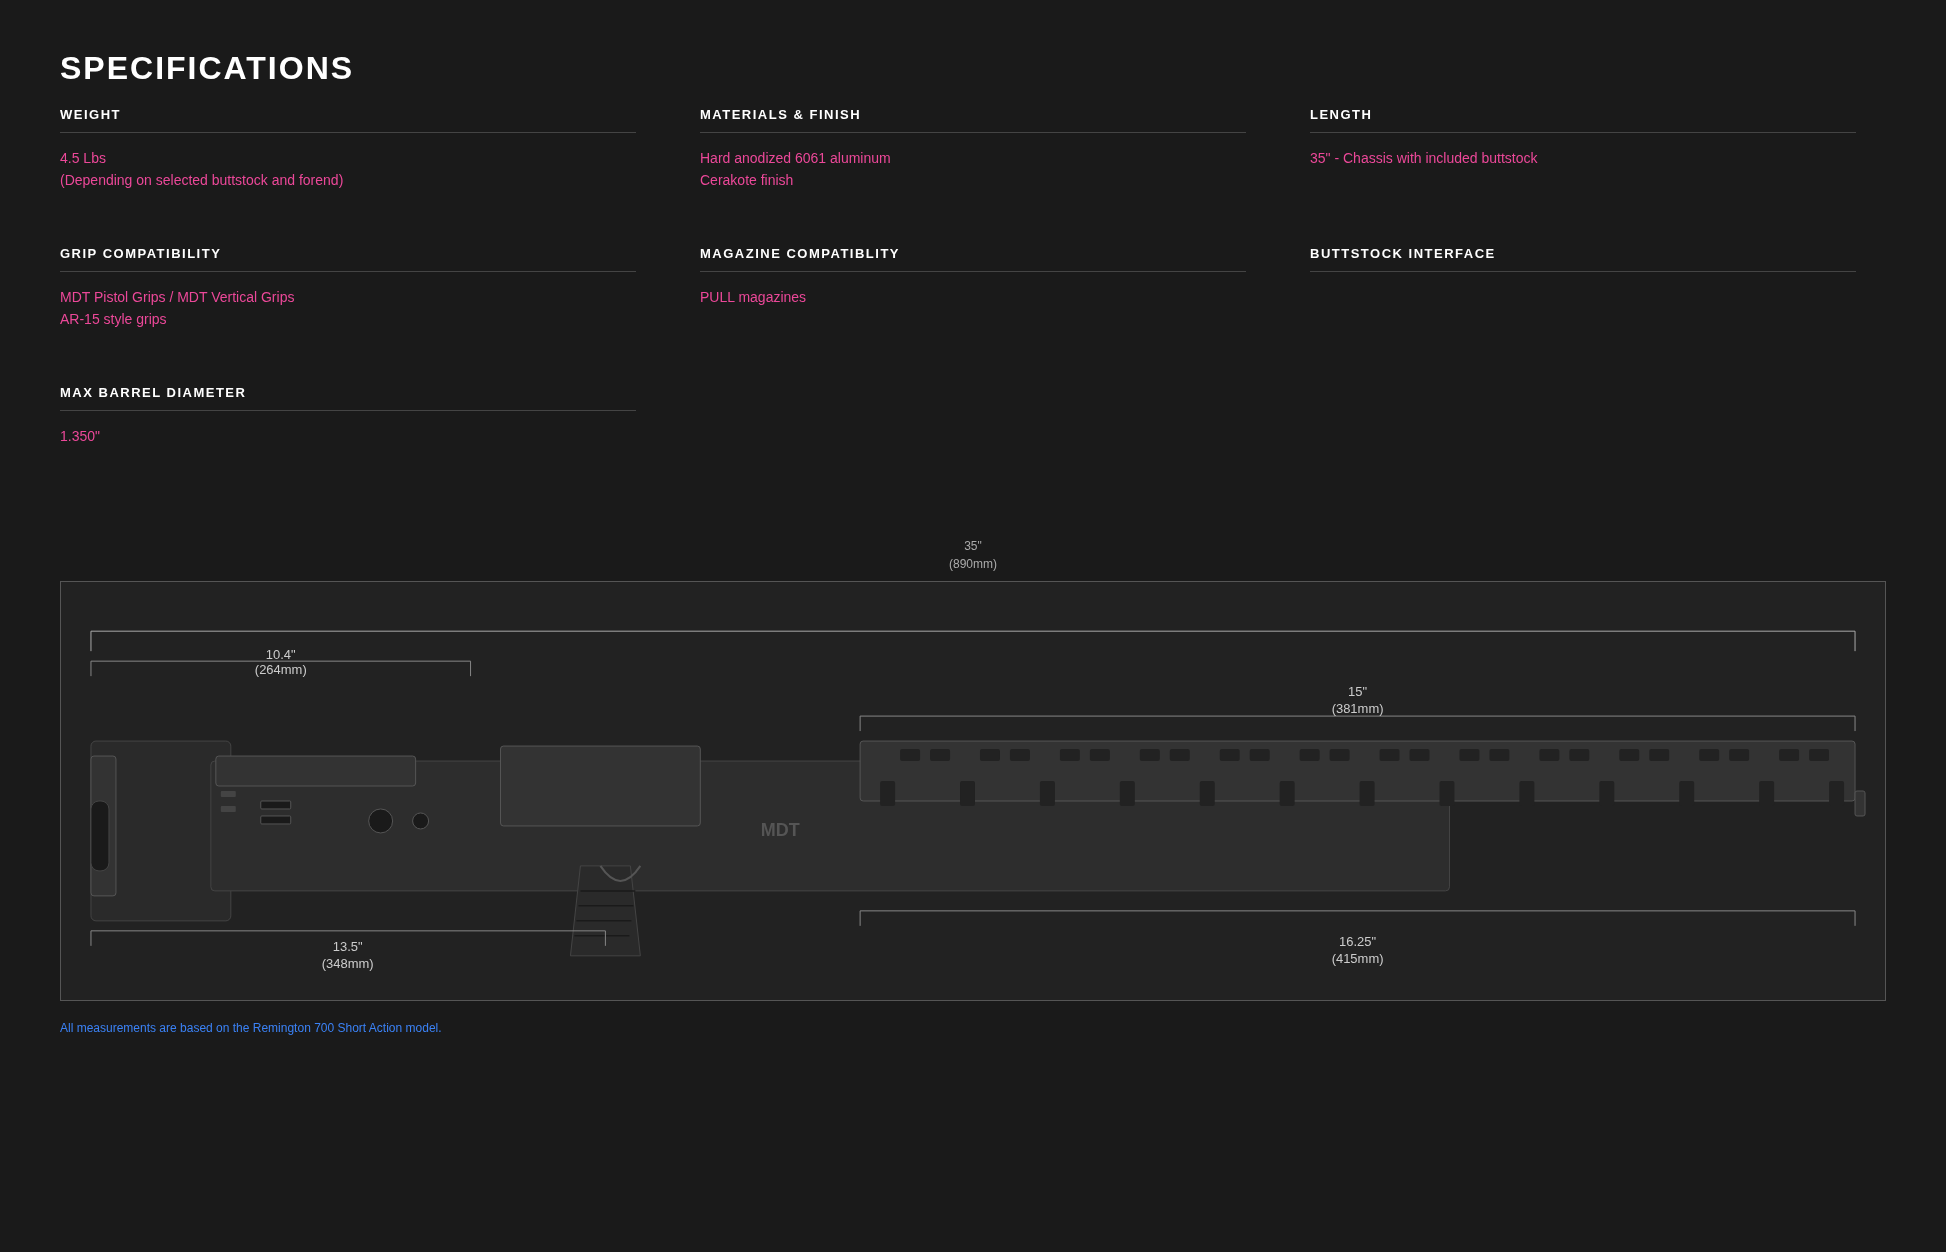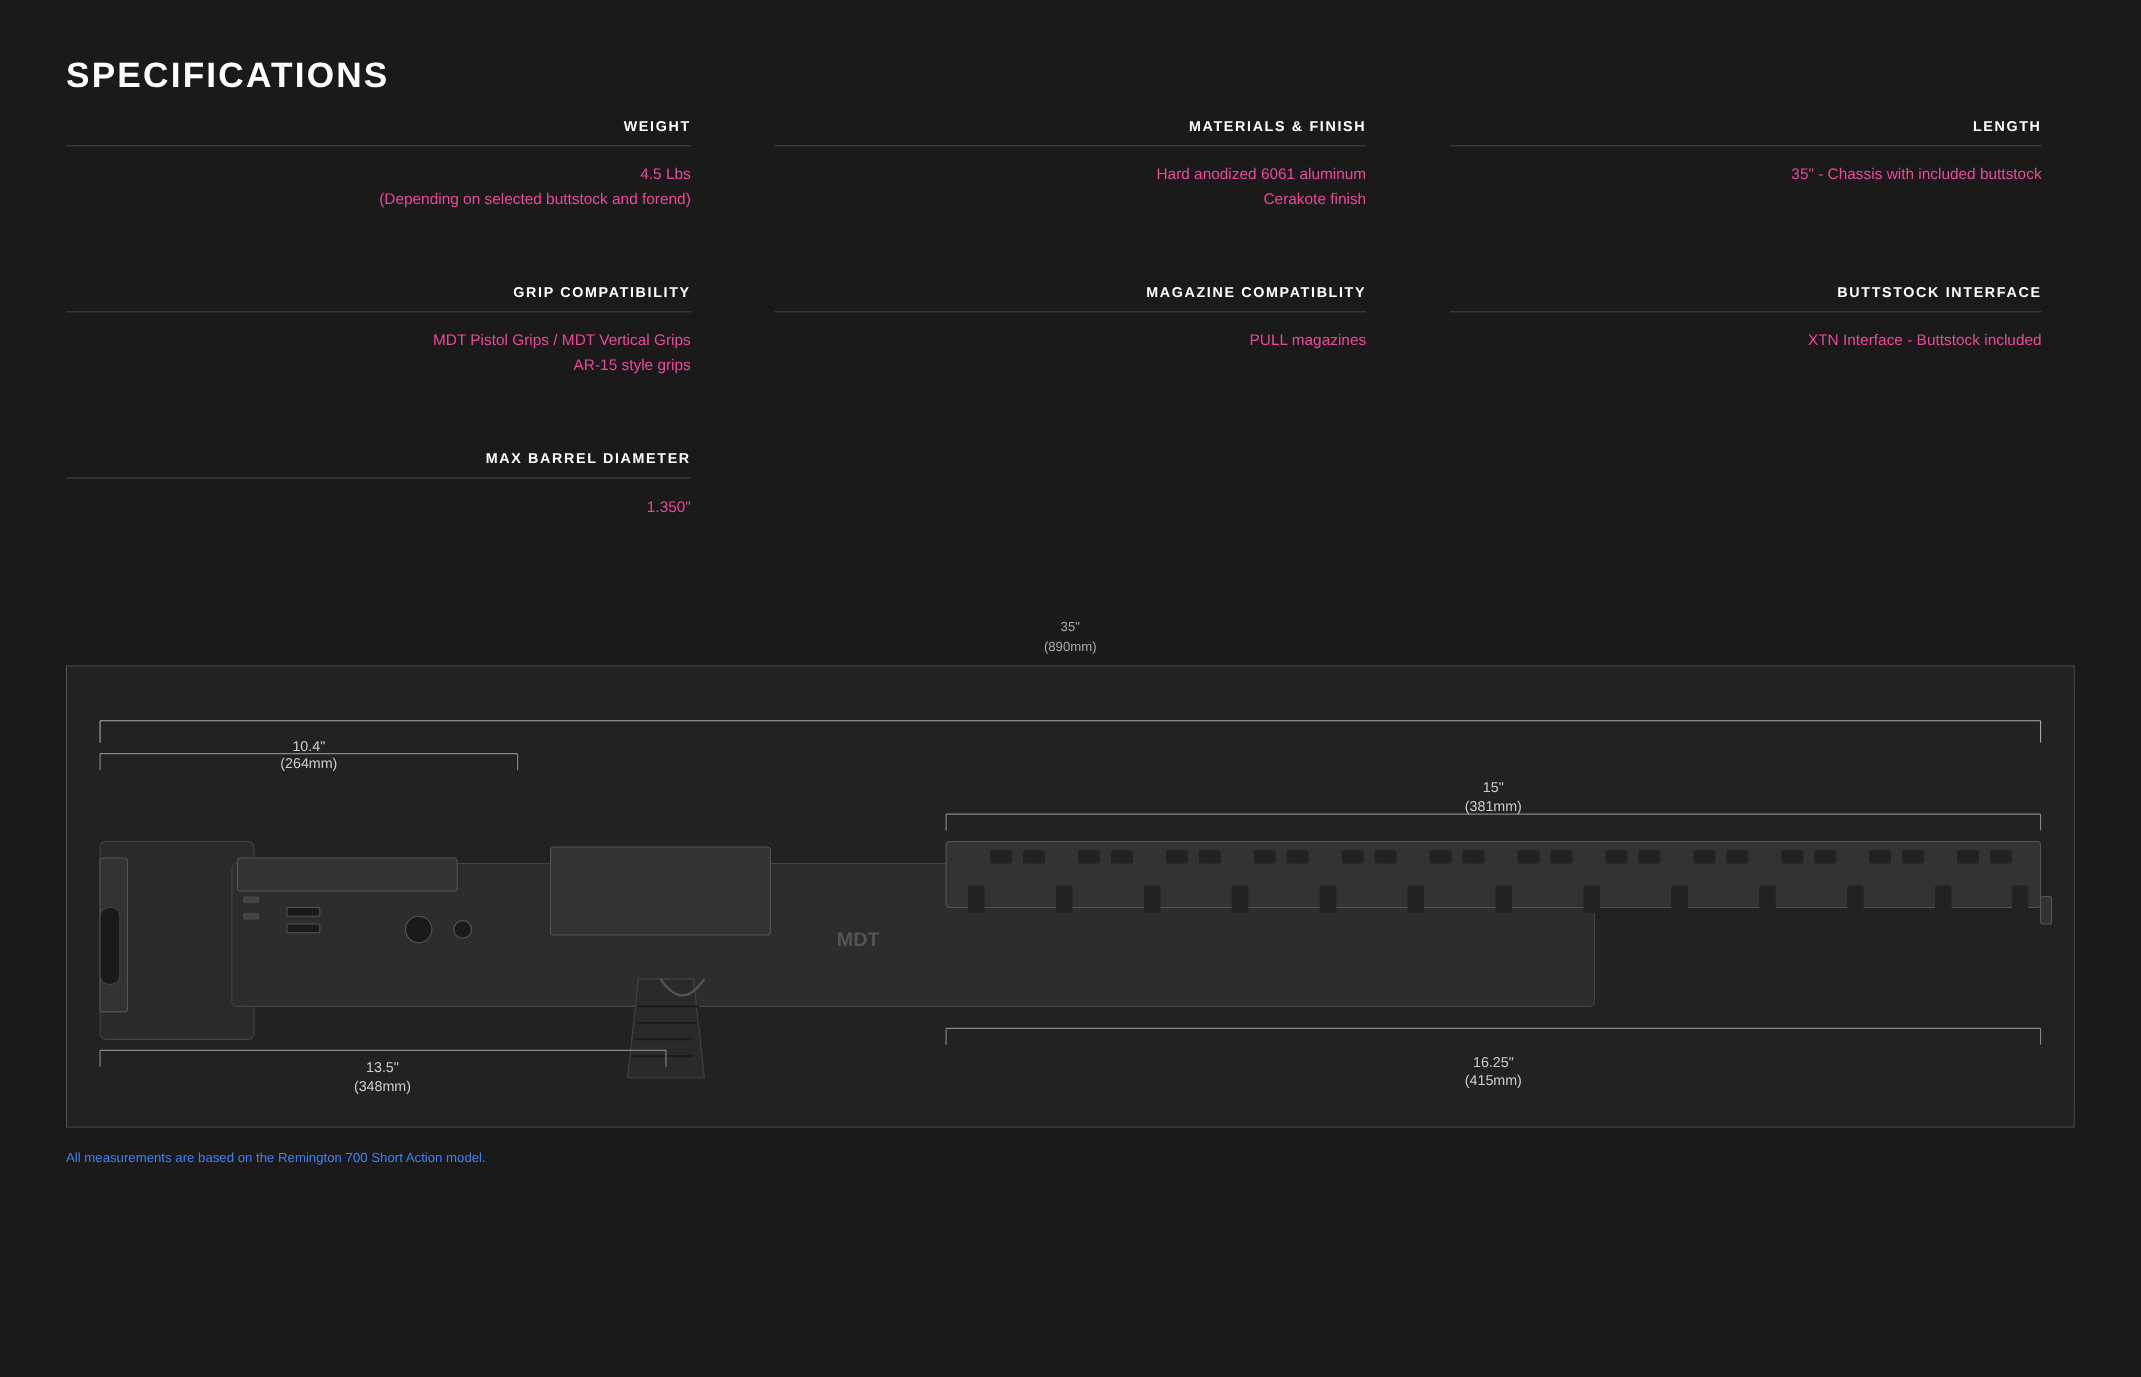--- a/index.html
+++ b/index.html
@@ -14,23 +14,22 @@
     .page-title {
       color: #ffffff;
       font-size: 32px;
       font-weight: 900;
       letter-spacing: 2px;
       text-transform: uppercase;
     }
     .specs-grid {
       display: grid;
       grid-template-columns: 1fr 1fr 1fr;
-      gap: 16px;
+      gap: 4px;
       margin-bottom: 60px;
-      text-align: right;
     }
     .spec-cell {
       padding: 20px 30px 30px 0;
       border-right: none;
     }
     .spec-cell:nth-child(3n+2),
     .spec-cell:nth-child(3n+3) {
       padding-left: 30px;
     }
     .spec-label {
@@ -111,21 +110,20 @@
       <div class="spec-value">MDT Pistol Grips / MDT Vertical Grips<br>AR-15 style grips</div>
     </div>
     <div class="spec-cell">
       <div class="spec-label">MAGAZINE COMPATIBLITY</div>
       <hr class="spec-divider">
       <div class="spec-value">PULL magazines</div>
     </div>
     <div class="spec-cell">
       <div class="spec-label">BUTTSTOCK INTERFACE</div>
       <hr class="spec-divider">
-      <div class="spec-value">XTN Interface - Buttstock included</div>
     </div>
     <div class="spec-cell">
       <div class="spec-label">MAX BARREL DIAMETER</div>
       <hr class="spec-divider">
       <div class="spec-value">1.350"</div>
     </div>
   </div>
 
 <div class="diagram-section">
   <div class="diagram-total-label">

